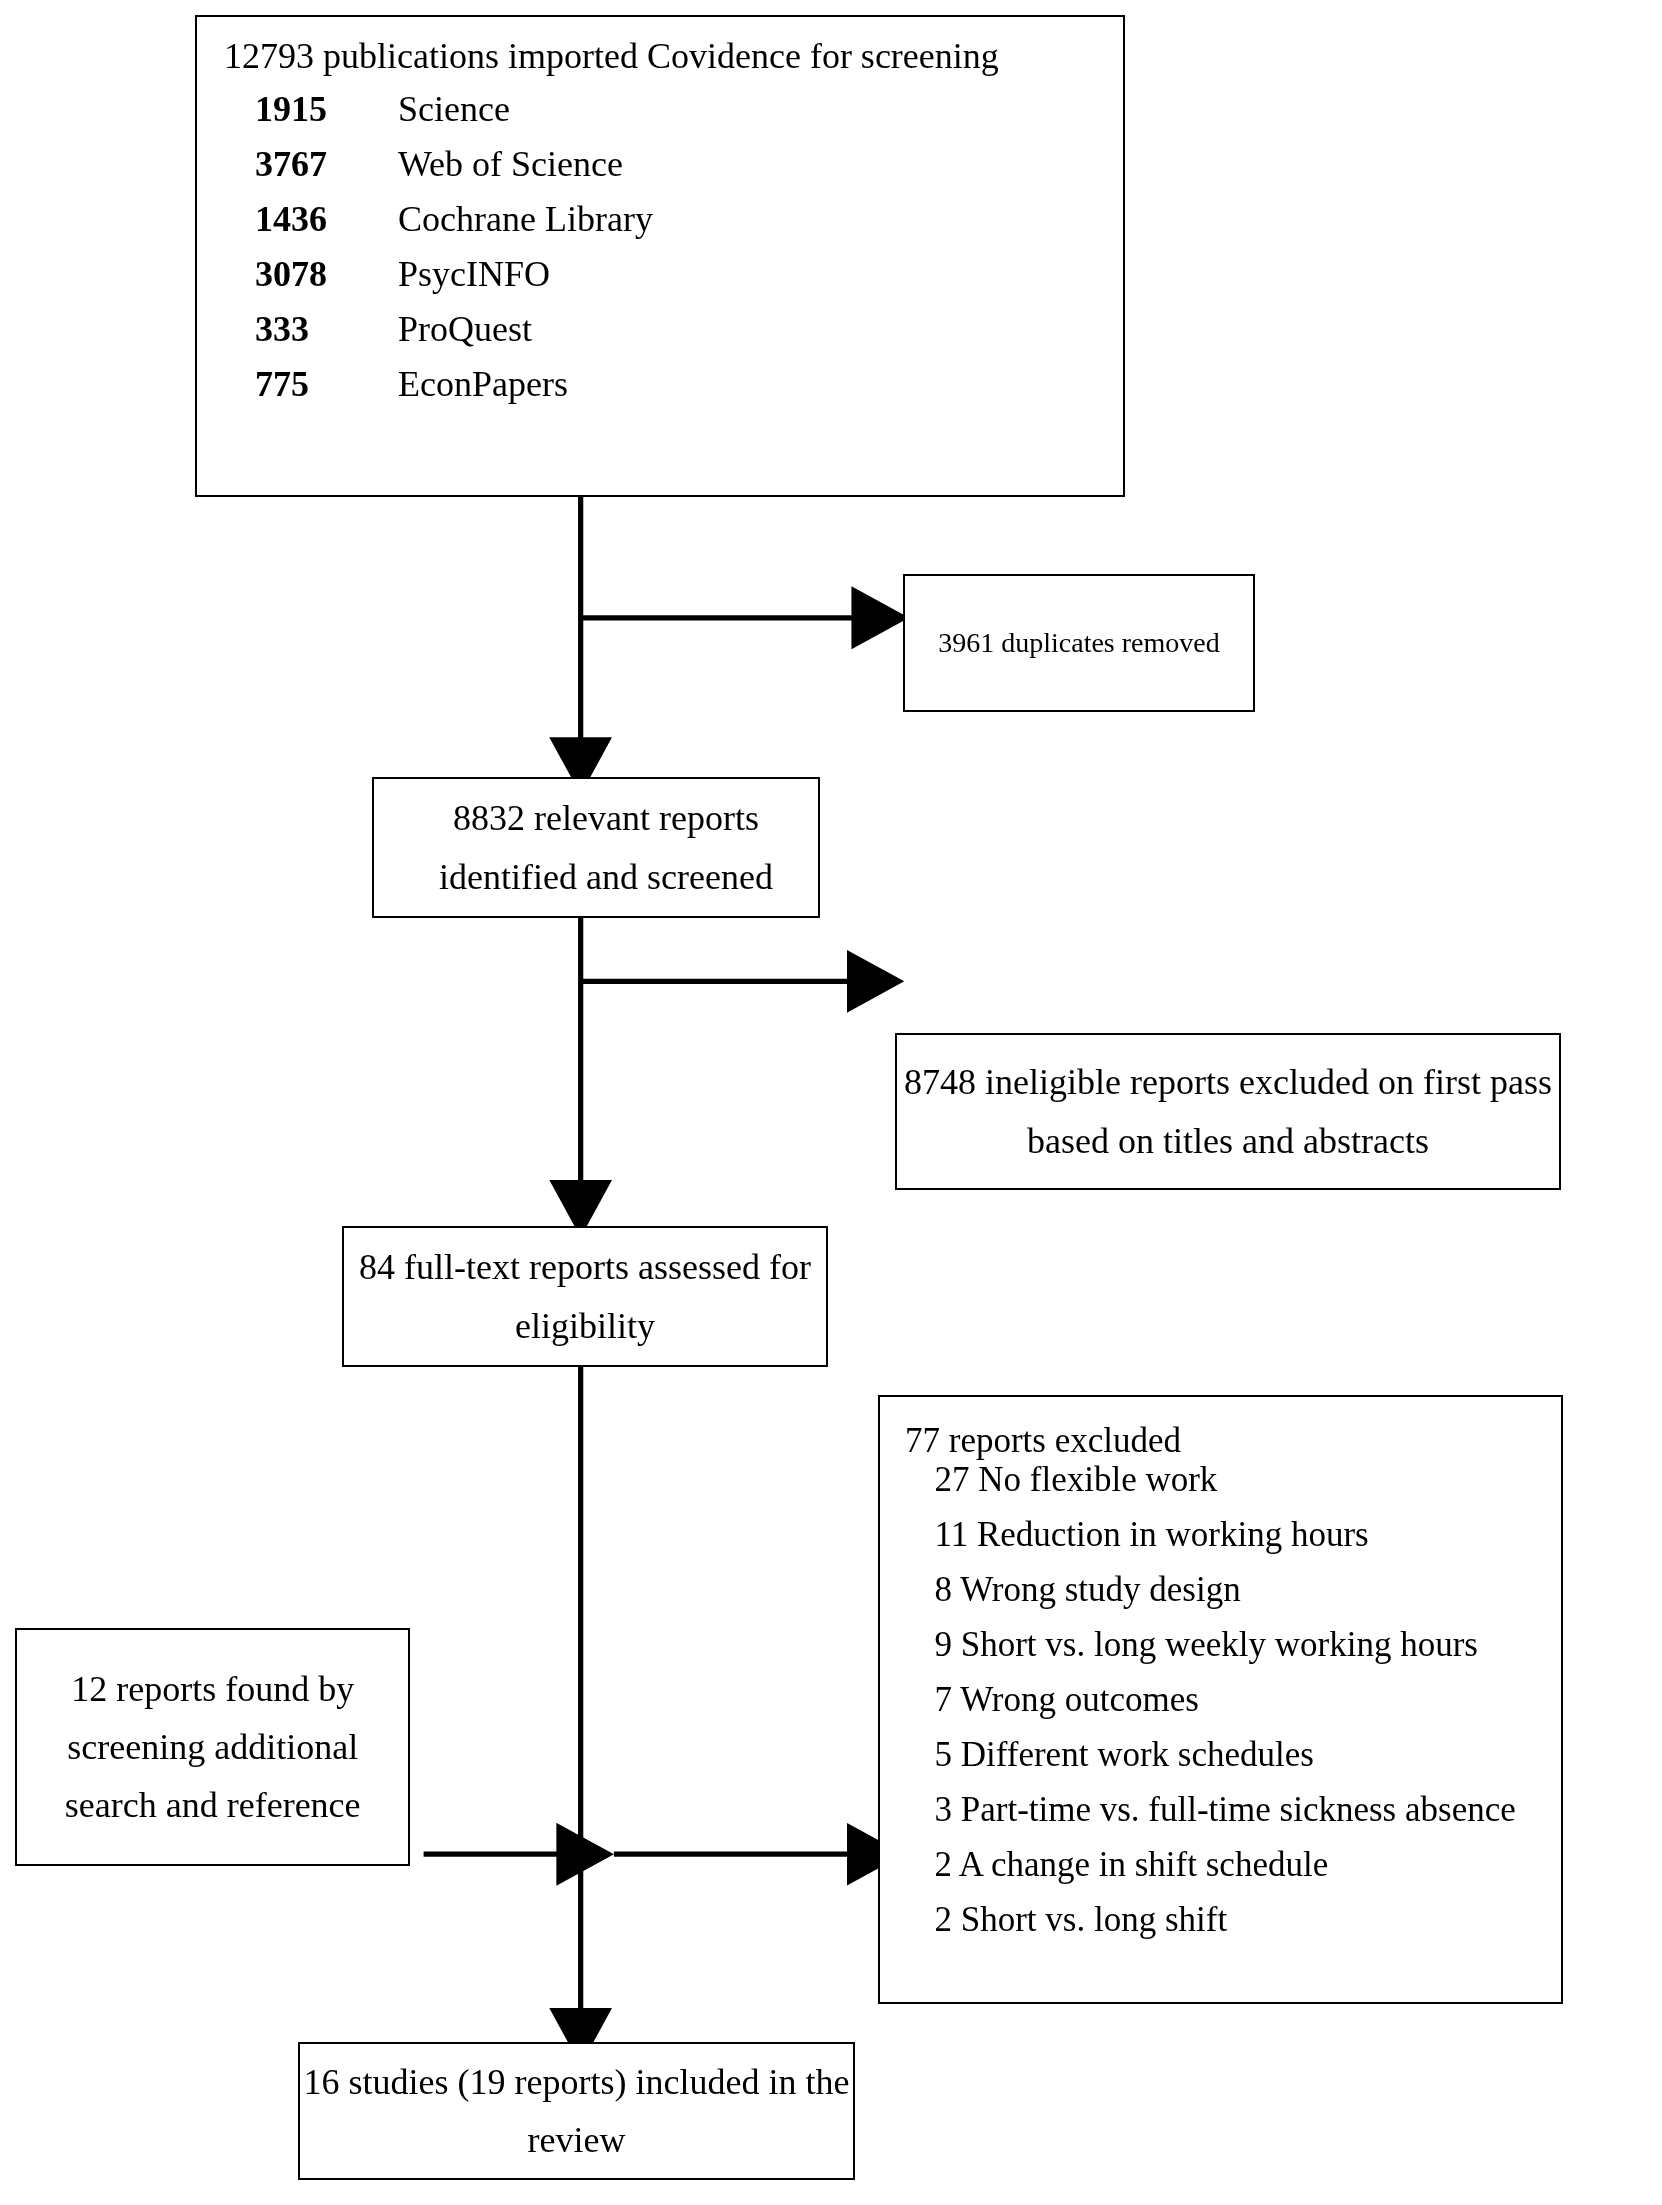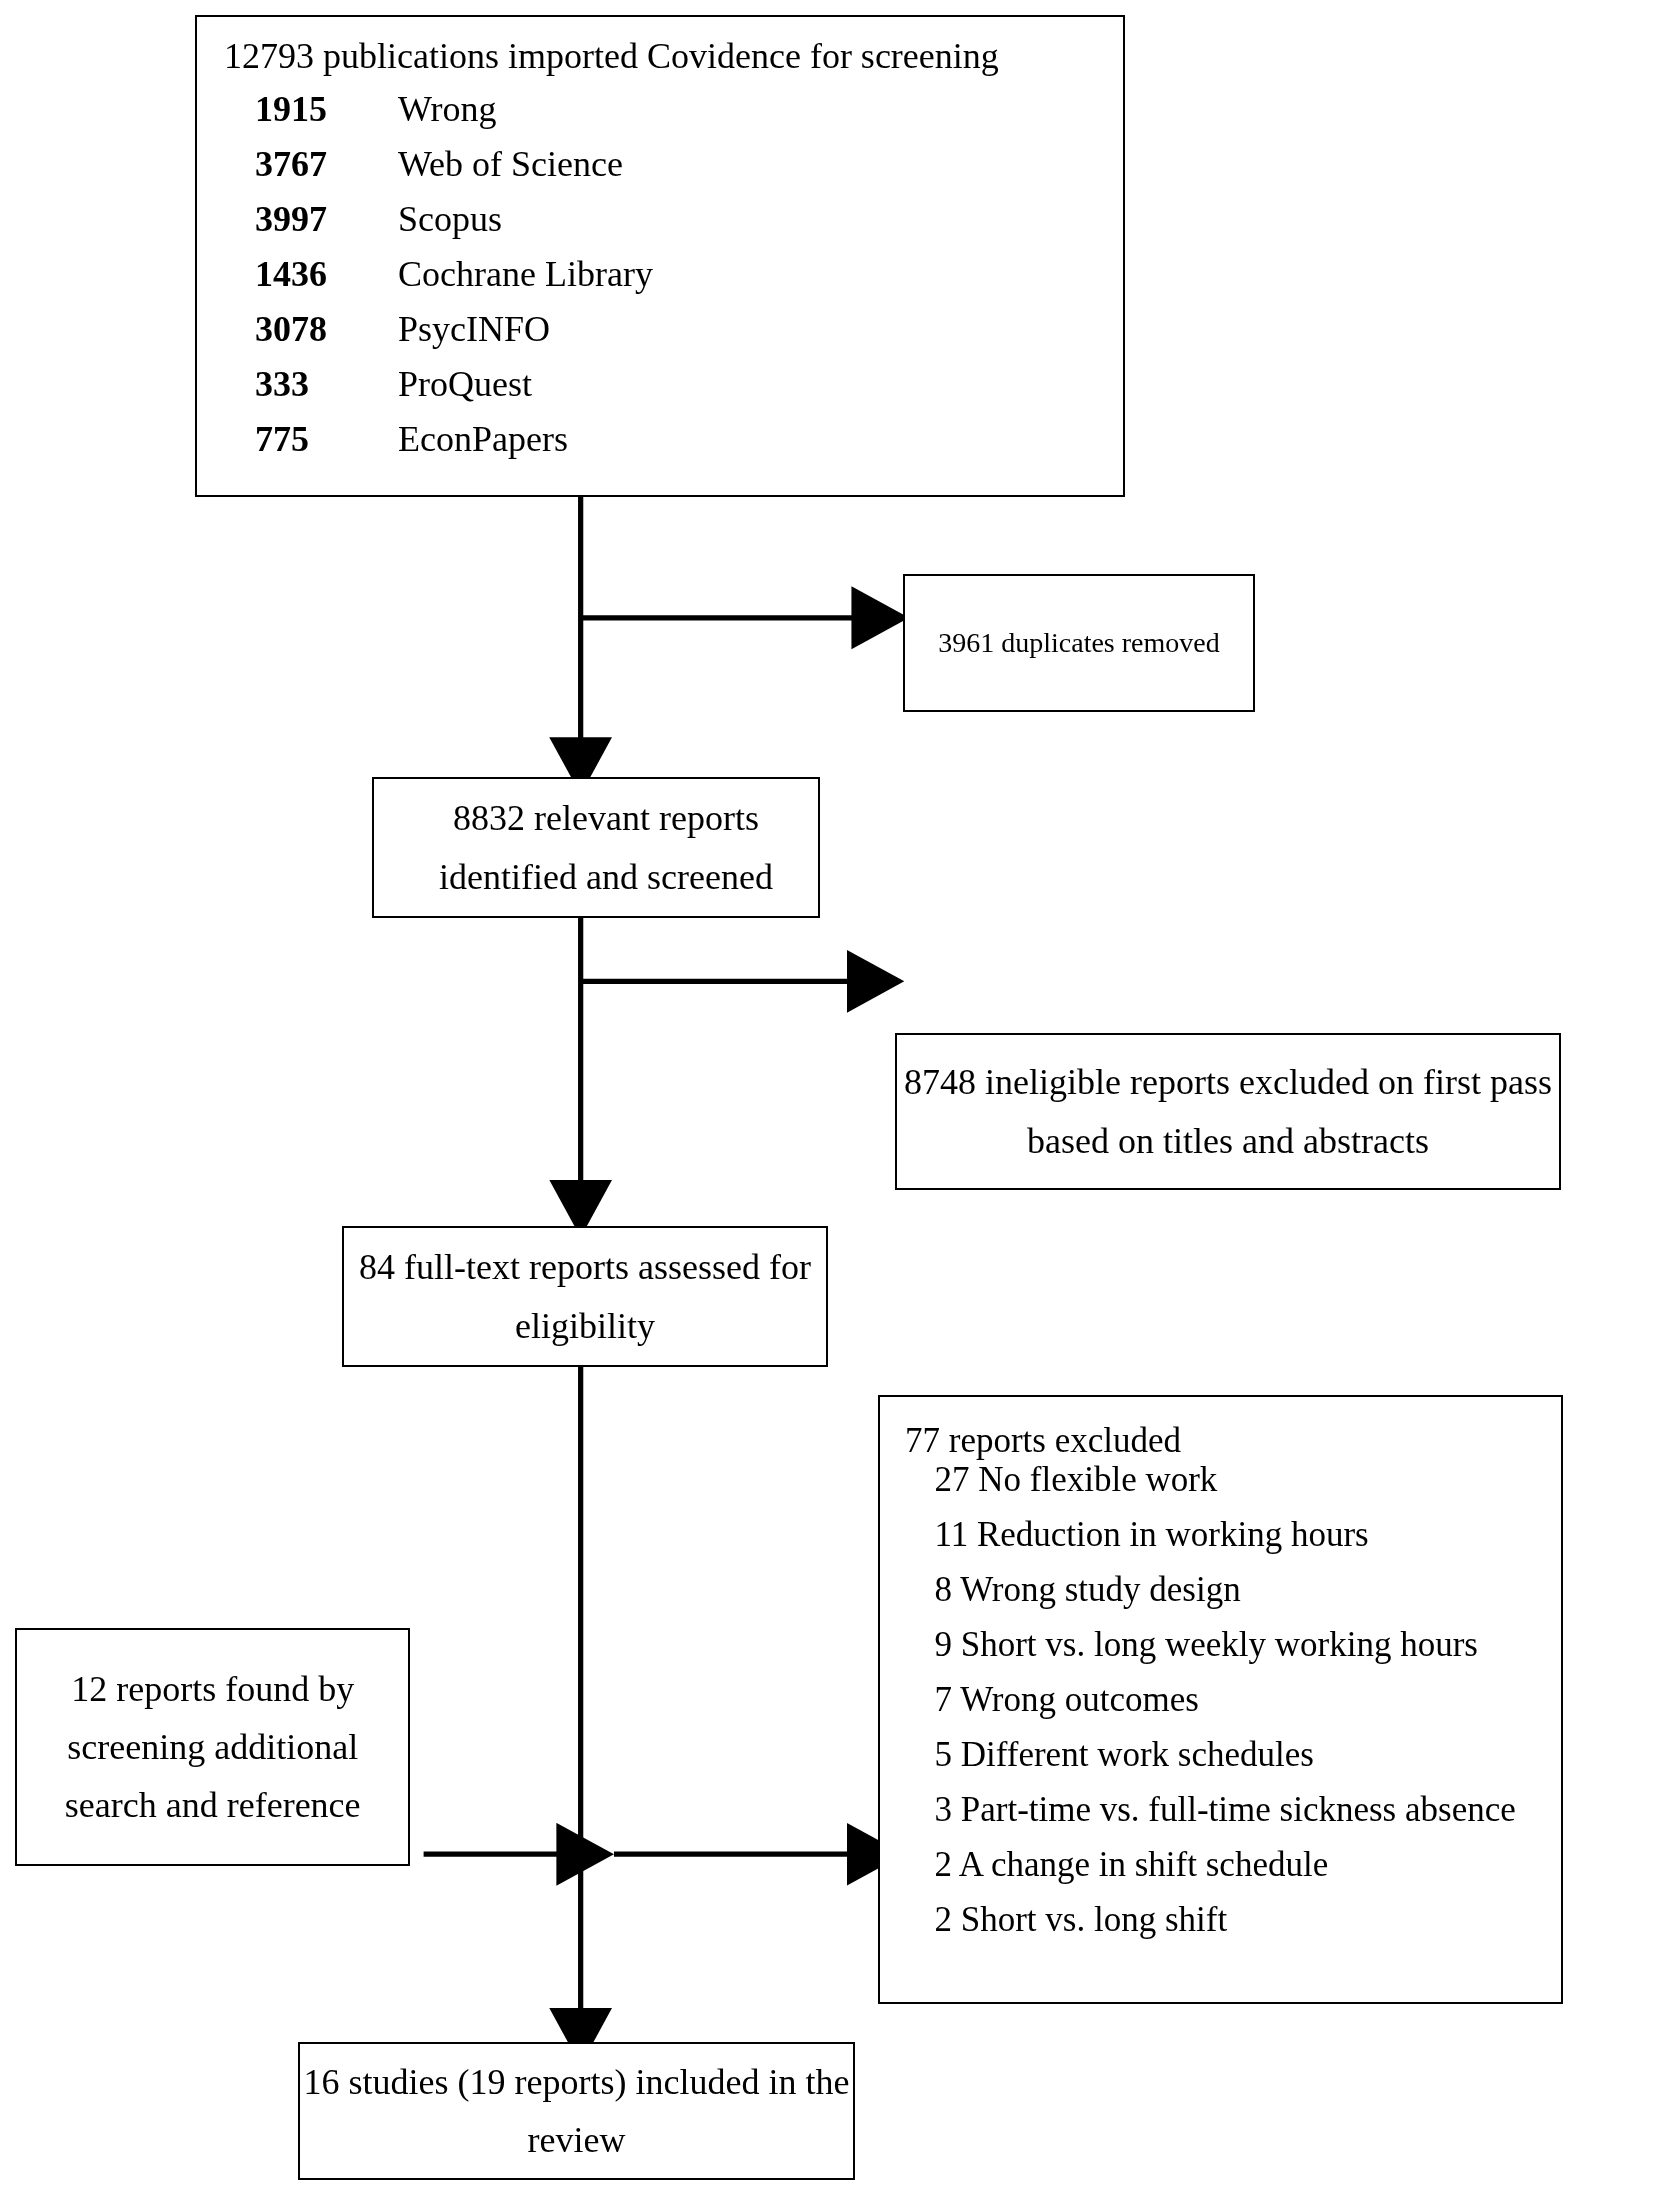--- a/index.html
+++ b/index.html
@@ -134,29 +134,25 @@
     <line x1="1290" y1="3896" x2="1790" y2="3896" stroke="#000" stroke-width="11" marker-end="url(#ah)"></line>
   </svg>
 
   <div class="box" id="box-sources">
     <div class="title">
       <b>12793</b><span> publications imported Covidence for screening</span>
     </div>
 
     <div class="srcrow">
       <span class="srcnum">1915</span>
-      <span class="srcname">Wrong</span>
+      <span class="srcname">Science</span>
     </div>
     <div class="srcrow">
       <span class="srcnum">3767</span>
       <span class="srcname">Web of Science</span>
-    </div>
-    <div class="srcrow">
-      <span class="srcnum">3997</span>
-      <span class="srcname">Scopus</span>
     </div>
     <div class="srcrow">
       <span class="srcnum">1436</span>
       <span class="srcname">Cochrane Library</span>
     </div>
     <div class="srcrow">
       <span class="srcnum">3078</span>
       <span class="srcname">PsycINFO</span>
     </div>
     <div class="srcrow">

